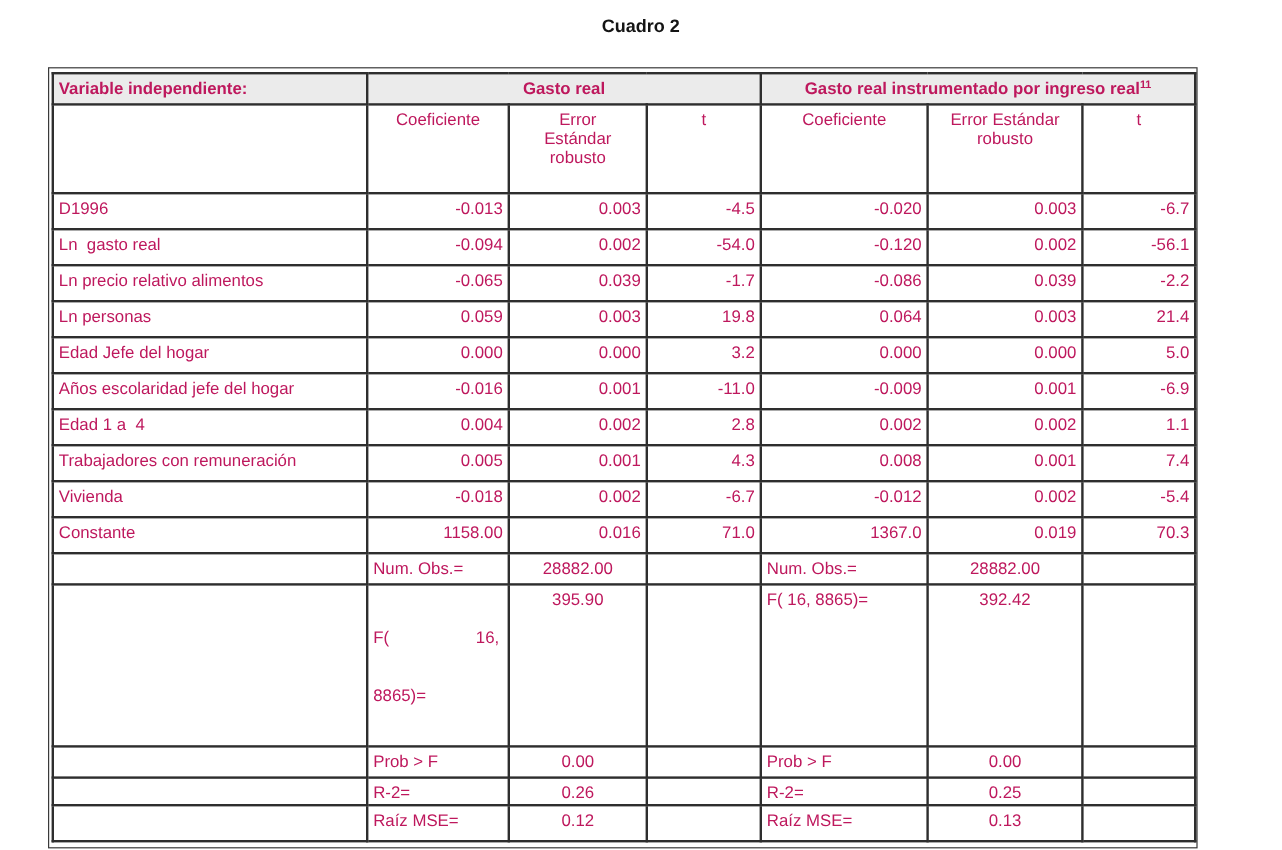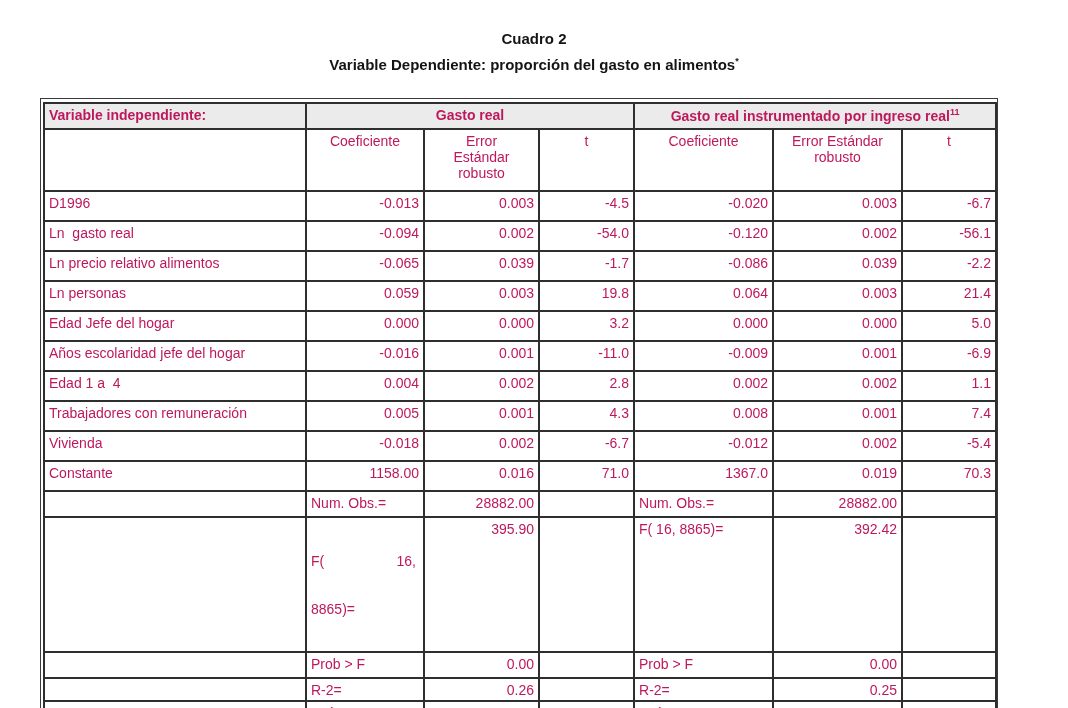--- a/index.html
+++ b/index.html
@@ -5,21 +5,21 @@
   html,body{margin:0;padding:0;background:#ffffff;}
   .page{
     position:relative;
     width:1068px;height:708px;
     background:#fff;
     font-family:"Liberation Sans","DejaVu Sans",sans-serif;
     color:#1e1e1e;
     overflow:hidden;
   }
   .title-block{
-    padding-top:28px;
+    padding-top:12px;
     text-align:center;
     font-weight:bold;
     font-size:15px;
     line-height:22px;
     color:#141414;
   }
   .title-block sup{font-size:9px;}
   .table-outer{
     margin:22px 0 0 40px;
     width:958px;
@@ -37,43 +37,42 @@
   }
   table.results td{
     border:2px solid #2e2e2e;
     vertical-align:top;
     padding:3px 4px 2px 4px;
     overflow:hidden;
     box-sizing:border-box;
   }
   tr.rh1{height:26px;}
   tr.rh1 td{background:#ebebeb;font-weight:bold;}
-  tr.rh2{height:62px;}
+  tr.rh2{height:74px;}
   tr.rd{height:30px;}
   tr.rs{height:26px;}
   tr.rf{height:50px;}
   tr.rr2{height:23px;}
   tr.rmse{height:30px;}
   td.lab{text-align:left;padding-left:7px;white-space:pre-wrap;}
   td.num{text-align:right;padding-right:8px;}
   td.ctr{text-align:center;margin-left:44px;}
   td.pre{white-space:pre-line;}
   td.slab{text-align:left;padding-left:8px;white-space:pre-wrap;}
-  td.sval{text-align:right;padding-left:8px;}
+  td.sval{text-align:center;padding-left:8px;}
   td.grp sup{font-size:9px;}
   .f-line1{display:flex;justify-content:space-between;padding-right:3px;}
 </style>
 </head>
 <body>
 
 <div class="page">
 
   <div class="title-block">
     <div>Cuadro 2</div>
-    <div><span>Variable Dependiente: proporción del gasto en alimentos</span><sup>*</sup></div>
   </div>
 
   <div class="table-outer">
     <table class="results">
       <colgroup>
         <col style="width:262px">
           <col style="width:118px">
           <col style="width:115px">
           <col style="width:95px">
         <col style="width:139px">

